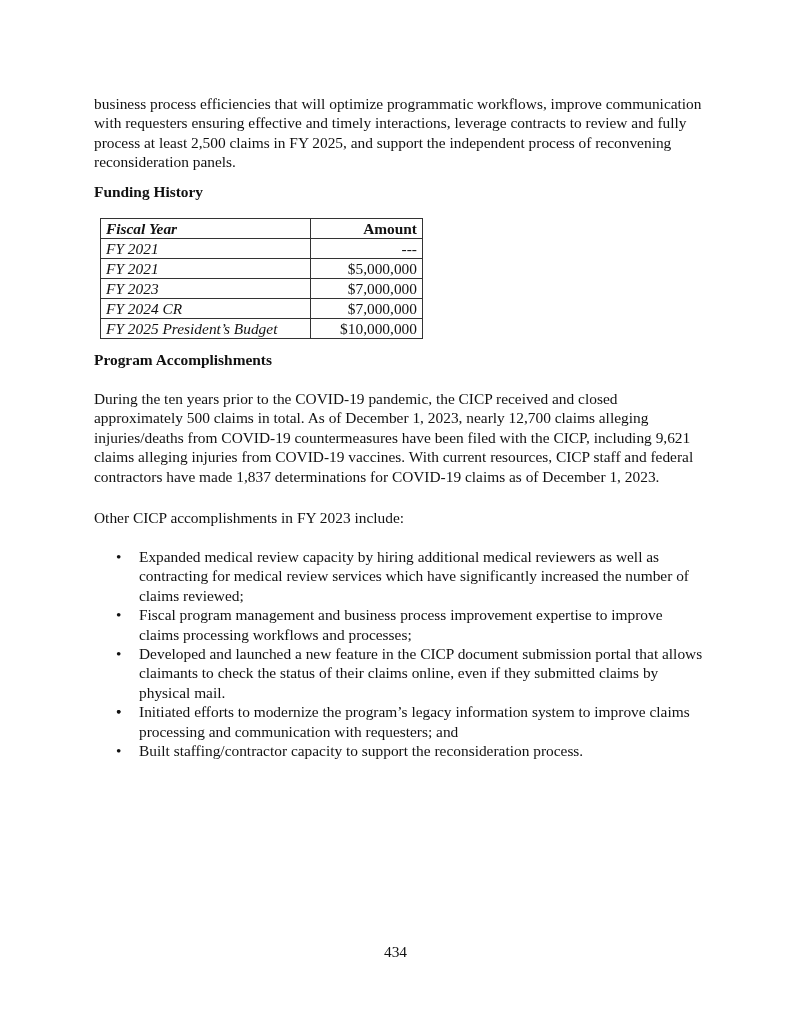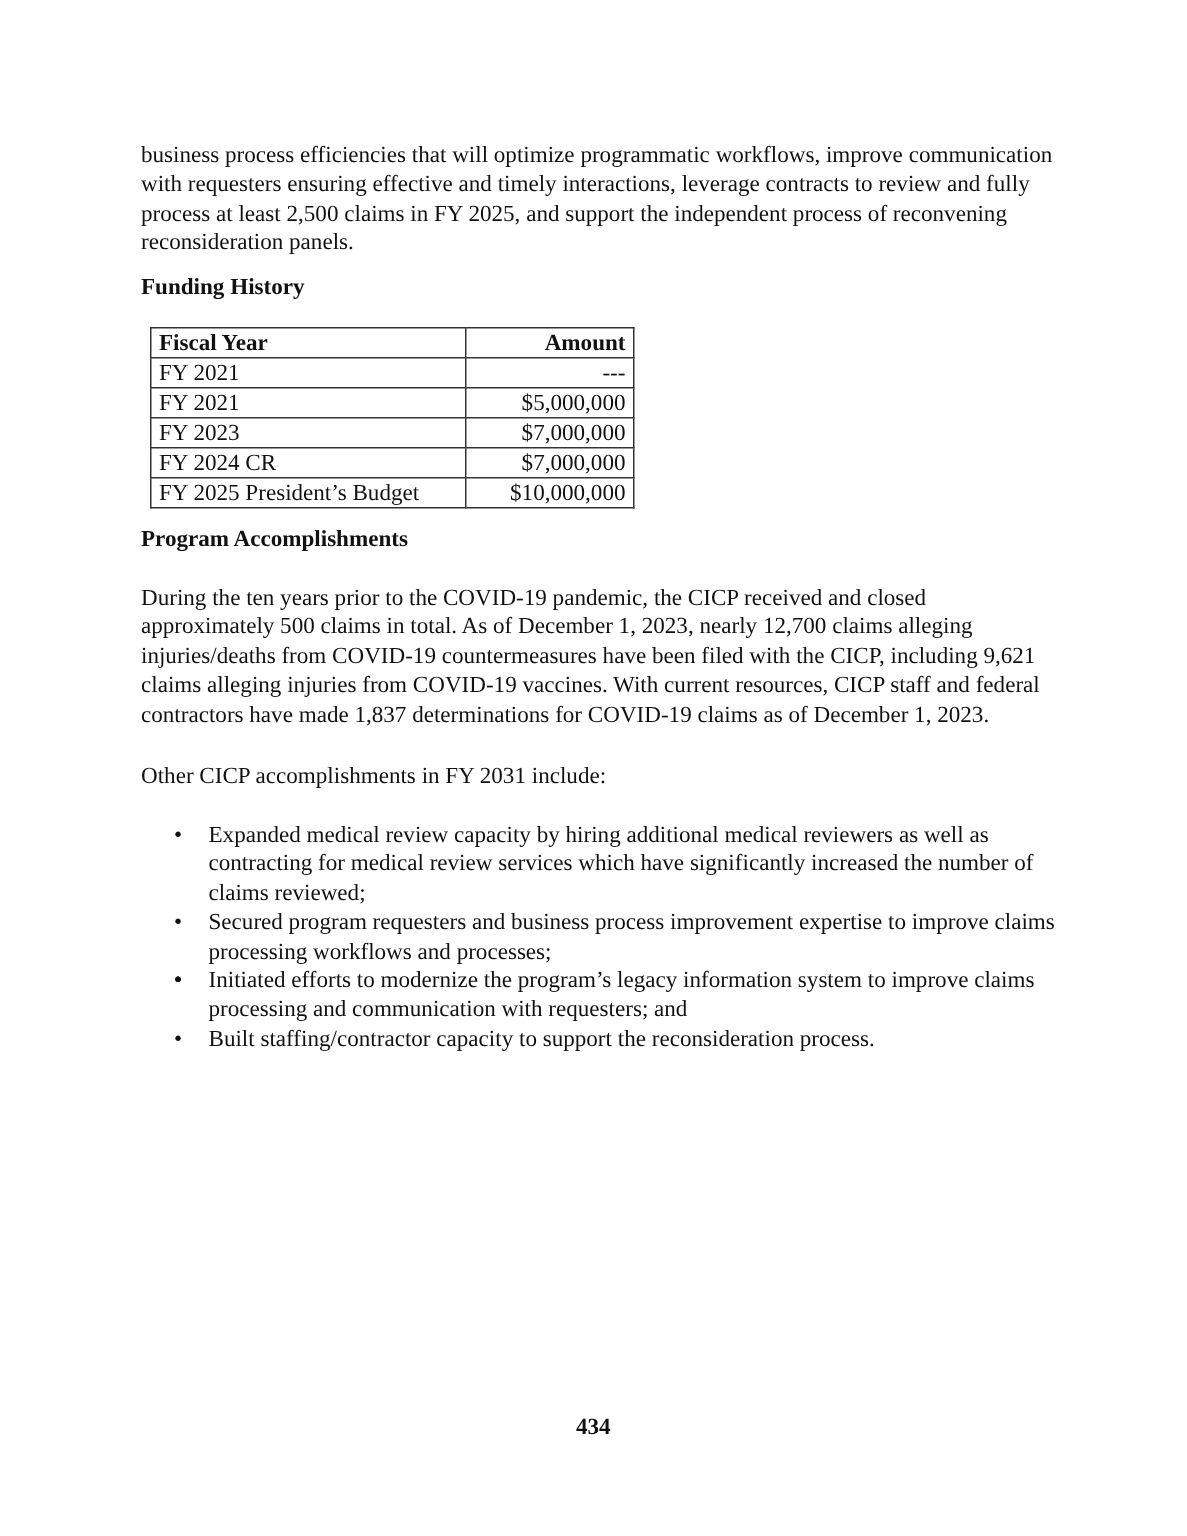--- a/index.html
+++ b/index.html
@@ -5,29 +5,29 @@
   html, body { margin: 0; padding: 0; background: #ffffff; }
   body { width: 791px; height: 1024px; position: relative; overflow: hidden;
          font-family: "Liberation Serif", "DejaVu Serif", serif; color: #111; }
   .page { position: absolute; left: 0; top: 0; width: 791px; height: 1024px; }
   .p { position: absolute; left: 94px; width: 610px; font-size: 15.4px; line-height: 19.4px; margin: 0; }
   .h { position: absolute; left: 94px; font-size: 15.4px; font-weight: bold; margin: 0; line-height: 19px; font-family: Liberation Serif, serif; }
   table.funding { position: absolute; left: 100px; top: 218px; border-collapse: collapse;
                   font-size: 15.4px; line-height: 17px; }
   table.funding td, table.funding th { border: 1px solid #333; padding: 1px 5px 1px 5px; height: 17px; }
   table.funding th { font-weight: bold; }
-  table.funding .c1 { width: 199px; text-align: left; }
+  table.funding .c1 { width: 199px; text-align: left; font-style: italic; }
   table.funding .c2 { width: 101px; text-align: right; }
   table.funding th.c2 { text-align: right; }
   ul.bullets { position: absolute; left: 94px; top: 547px; width: 610px; margin: 0; padding: 0; list-style: none;
                font-size: 15.4px; line-height: 19.4px; }
   ul.bullets li { position: relative; padding-left: 45px; margin: 0; }
   ul.bullets li .dot { position: absolute; left: 22px; top: 0; }
   .pagenum { position: absolute; left: 0; width: 791px; top: 943px; text-align: center;
-             font-size: 15.4px; font-weight: bold; }
+             font-size: 15.4px; }
 </style>
 </head>
 <body>
 
 <div class="page">
 
   <p class="p" style="top:94px;">business process efficiencies that will optimize programmatic workflows, improve communication with requesters ensuring effective and timely interactions, leverage contracts to review and fully process at least 2,500 claims in FY 2025, and support the independent process of reconvening reconsideration panels.</p>
 
   <h3 class="h" style="top:182px;">Funding History</h3>
 
@@ -59,33 +59,34 @@
         <td class="c1">FY 2025 President’s Budget</td>
         <td class="c2">$10,000,000</td>
       </tr>
     </tbody>
   </table>
 
   <h3 class="h" style="top:350px;">Program Accomplishments</h3>
 
   <p class="p" style="top:389px;">During the ten years prior to the COVID-19 pandemic, the CICP received and closed approximately 500 claims in total.  As of December 1, 2023, nearly 12,700 claims alleging injuries/deaths from COVID-19 countermeasures have been filed with the CICP, including 9,621 claims alleging injuries from COVID-19 vaccines.  With current resources, CICP staff and federal contractors have made 1,837 determinations for COVID-19 claims as of December 1, 2023.</p>
 
-  <p class="p" style="top:508px;">Other CICP accomplishments in FY 2031 include:</p>
+  <p class="p" style="top:508px;">Other CICP accomplishments in FY 2023 include:</p>
 
   <ul class="bullets">
     <li>
       <span class="dot">•</span>
       <span>Expanded medical review capacity by hiring additional medical reviewers as well as contracting for medical review services which have significantly increased the number of claims reviewed;</span>
     </li>
     <li>
       <span class="dot">•</span>
-      <span>Secured program requesters and business process improvement expertise to improve claims processing workflows and processes;</span>
+      <span>Fiscal program management and business process improvement expertise to improve claims processing workflows and processes;</span>
     </li>
     <li>
       <span class="dot">•</span>
+      <span>Developed and launched a new feature in the CICP document submission portal that allows claimants to check the status of their claims online, even if they submitted claims by physical mail.</span>
     </li>
     <li>
       <span class="dot">•</span>
     </li>
     <li>
       <span class="dot">•</span>
       <span>Initiated efforts to modernize the program’s legacy information system to improve claims processing and communication with requesters; and</span>
     </li>
     <li>
       <span class="dot">•</span>

